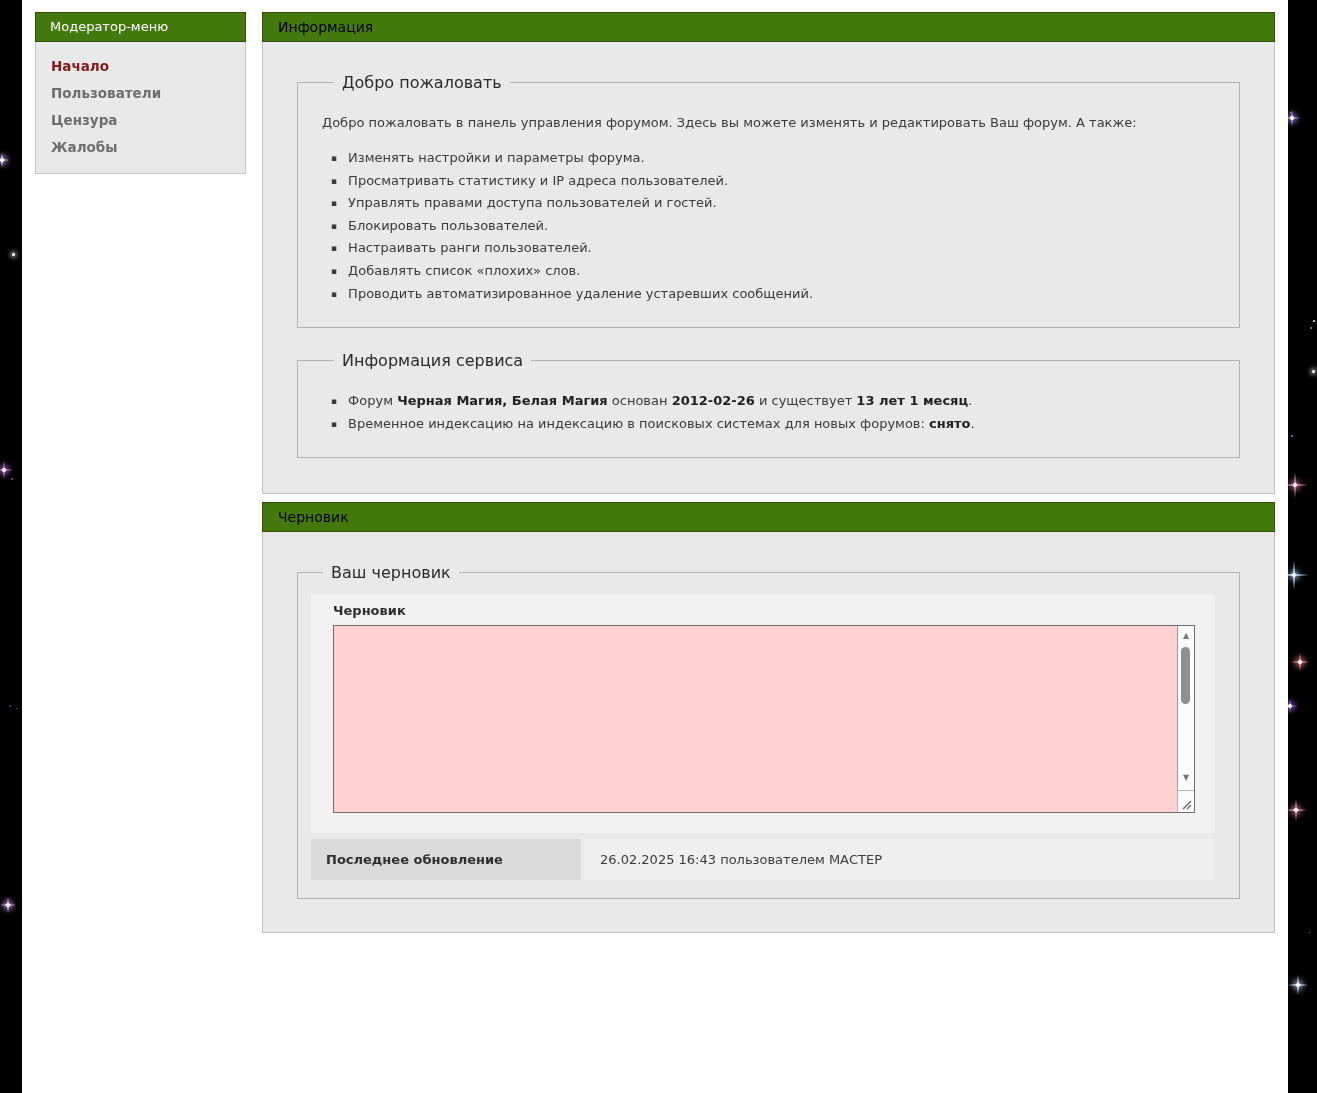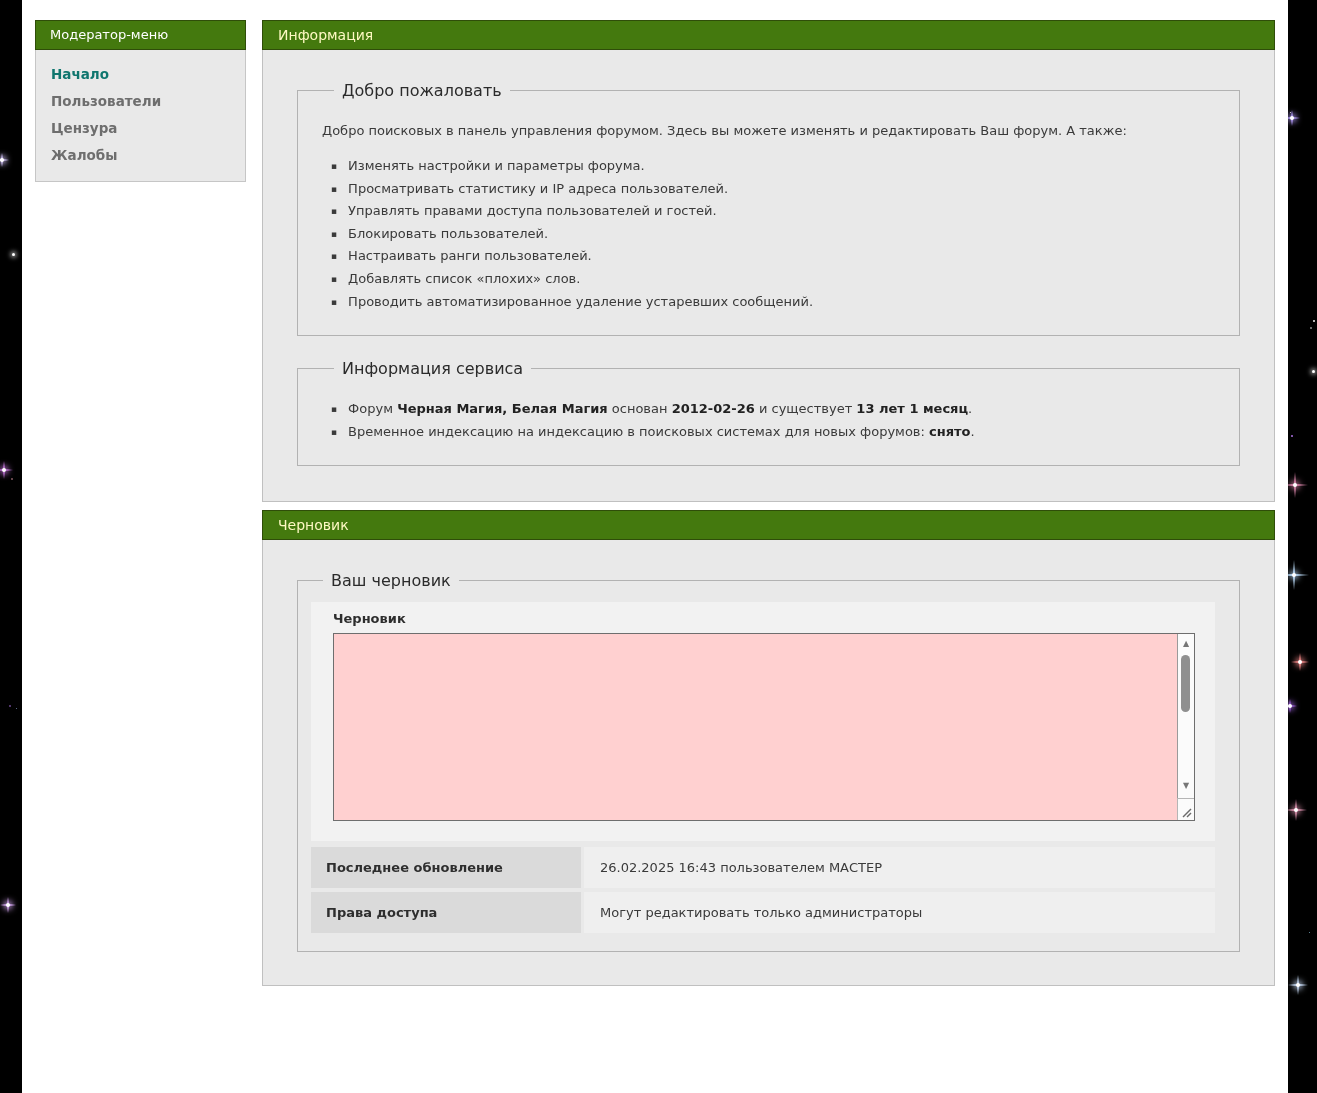--- a/index.html
+++ b/index.html
@@ -34,44 +34,44 @@
     background: #f0f0f0; border: 1px solid #8f8f8f;
     padding-left: 21px; font-size: 14px; font-weight: bold; color: #1f1f1f;
     white-space: nowrap;
   }
   .crumb-sep { color: #1f1f1f; margin-right: 7px; }
   .crumb-sep + * { margin-right: 9px; }
   .crumb-link { color: #7b0e0e; text-decoration: underline; cursor: pointer; }
   .crumb-current { color: #1f1f1f; }
 
   
-  .columns { display: flex; margin-top: 19px; gap: 16px; align-items: flex-start; }
+  .columns { display: flex; margin-top: 11px; gap: 16px; align-items: flex-start; }
 
   
   .sidebar { width: 211px; flex: 0 0 211px; }
   .sidebar-header {
     height: 30px; line-height: 28px; background: #44790e;
     border: 1px solid #2f4d09; color: #fff; padding-left: 14px; font-size: 13px;
   }
   .sidebar-list {
     list-style: none; margin: 0; padding: 11px 0 12px;
     background: #e9e9e9; border: 1px solid #c6c6c6; border-top: none;
   }
   .sidebar-item {
     padding: 4px 15px; font-weight: bold; color: #6e6e6e;
     font-size: 13.5px; line-height: 19px; cursor: pointer;
   }
-  .sidebar-item.active { color: #0f766e; }
+  .sidebar-item.active { color: #7f1d1d; }
 
   
   .main { flex: 1; min-width: 0; }
   .panel + .panel { margin-top: 8px; }
   .panel-bar {
     height: 30px; line-height: 28px; background: #44790e;
-    border: 1px solid #2f4d09; color: #fef9c3; padding-left: 15px; font-size: 14px;
+    border: 1px solid #2f4d09; color: #000000; padding-left: 15px; font-size: 14px;
   }
   .panel-body {
     background: #e9e9e9; border: 1px solid #c0c0c0; border-top: none;
     padding: 31px 34px 35px;
   }
   .panel-body.draft { padding: 31px 34px 33px; }
 
   fieldset {
     border: 1px solid #b2b2b2; margin: 0; padding: 12px 24px 22px;
     min-width: 0;
@@ -353,21 +353,21 @@
     </div>
 
     <div class="main">
 
       <section class="panel">
         <div class="panel-bar">Информация</div>
         <div class="panel-body">
 
           <fieldset>
             <legend>Добро пожаловать</legend>
-            <p class="intro-text">Добро поисковых в панель управления форумом. Здесь вы можете изменять и редактировать Ваш форум. А также:</p>
+            <p class="intro-text">Добро пожаловать в панель управления форумом. Здесь вы можете изменять и редактировать Ваш форум. А также:</p>
             <ul class="bullet-list" id="welcome-list">
                 <li><span class="bullet-glyph">▪</span>Изменять настройки и параметры форума.</li>
                 <li><span class="bullet-glyph">▪</span>Просматривать статистику и IP адреса пользователей.</li>
                 <li><span class="bullet-glyph">▪</span>Управлять правами доступа пользователей и гостей.</li>
                 <li><span class="bullet-glyph">▪</span>Блокировать пользователей.</li>
                 <li><span class="bullet-glyph">▪</span>Настраивать ранги пользователей.</li>
                 <li><span class="bullet-glyph">▪</span>Добавлять список «плохих» слов.</li>
                 <li><span class="bullet-glyph">▪</span>Проводить автоматизированное удаление устаревших сообщений.</li>
               </ul>
           </fieldset>
@@ -407,24 +407,20 @@
                 </div>
               </div>
             </div>
 
             <table class="meta-table">
               <tbody id="meta-body">
                   <tr>
                     <th>Последнее обновление</th>
                     <td>26.02.2025 16:43 пользователем МАСТЕР</td>
                   </tr>
-                  <tr>
-                    <th>Права доступа</th>
-                    <td>Могут редактировать только администраторы</td>
-                  </tr>
                 </tbody>
             </table>
 
           </fieldset>
         </div>
       </section>
 
     </div>
   </div>
 </div>

